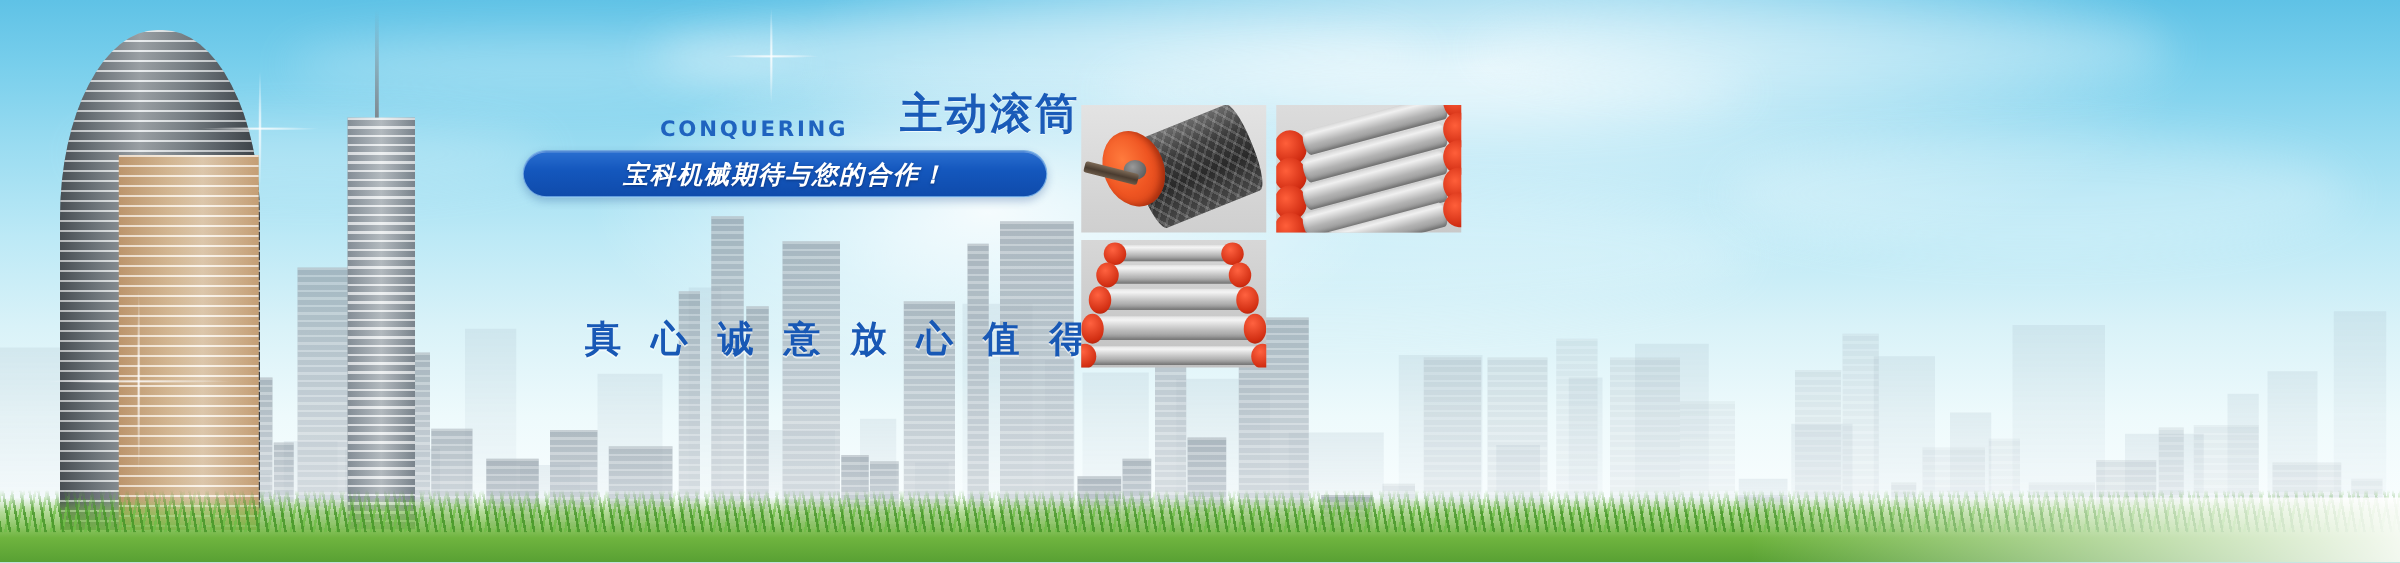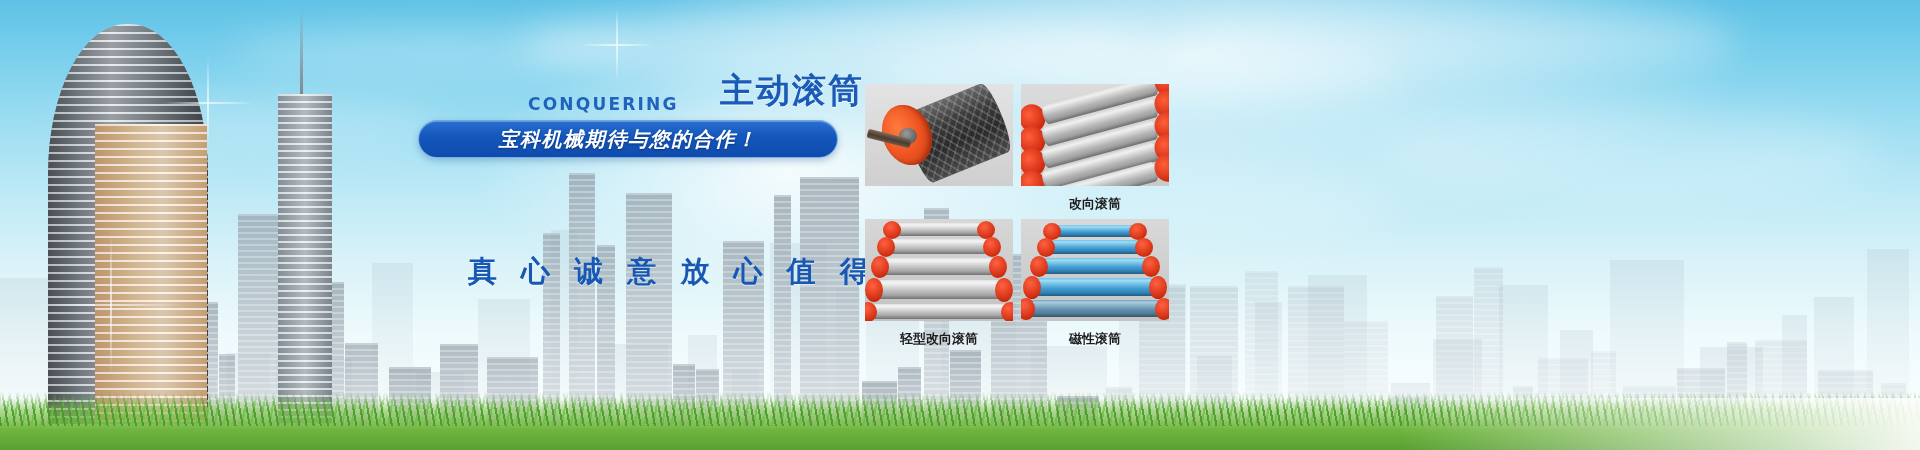--- a/index.html
+++ b/index.html
@@ -434,59 +434,37 @@
         <div class="row r4">
             <div class="endL"></div>
             <div class="tube"></div>
             <div class="endR"></div>
           </div>
         <div class="row r5">
             <div class="tube"></div>
             <div class="endR"></div>
           </div>
       </div>
-      <div class="cap">改向滚筒</div>
     </div>
 
     <div class="card">
       <div class="thumb p3" id="p3">
           <div class="step bar" style="position: absolute; left: 26px; top: 4px; width: 96px; height: 13px;"></div>
           <div class="step brk" style="position: absolute; left: 18px; top: 2px; width: 18px; height: 18px;"></div>
           <div class="step brk" style="position: absolute; left: 112px; top: 2px; width: 18px; height: 18px;"></div>
           <div class="step bar" style="position: absolute; left: 20px; top: 20px; width: 108px; height: 15px;"></div>
           <div class="step brk" style="position: absolute; left: 12px; top: 18px; width: 18px; height: 20px;"></div>
           <div class="step brk" style="position: absolute; left: 118px; top: 18px; width: 18px; height: 20px;"></div>
           <div class="step bar" style="position: absolute; left: 14px; top: 39px; width: 120px; height: 17px;"></div>
           <div class="step brk" style="position: absolute; left: 6px; top: 37px; width: 18px; height: 22px;"></div>
           <div class="step brk" style="position: absolute; left: 124px; top: 37px; width: 18px; height: 22px;"></div>
           <div class="step bar" style="position: absolute; left: 8px; top: 61px; width: 132px; height: 19px;"></div>
           <div class="step brk" style="position: absolute; left: 0px; top: 59px; width: 18px; height: 24px;"></div>
           <div class="step brk" style="position: absolute; left: 130px; top: 59px; width: 18px; height: 24px;"></div>
           <div class="step bar" style="position: absolute; left: 2px; top: 85px; width: 144px; height: 15px;"></div>
           <div class="step brk" style="position: absolute; left: -6px; top: 83px; width: 18px; height: 20px;"></div>
           <div class="step brk" style="position: absolute; left: 136px; top: 83px; width: 18px; height: 20px;"></div>
         </div>
-      <div class="cap">轻型改向滚筒</div>
-    </div>
-
-    <div class="card">
-      <div class="thumb p4" id="p4">
-          <div class="bar" style="left: 30px; top: 6px; width: 88px; height: 12px;"></div>
-          <div class="brk" style="left: 22px; top: 4px; width: 18px; height: 17px;"></div>
-          <div class="brk" style="left: 108px; top: 4px; width: 18px; height: 17px;"></div>
-          <div class="bar" style="left: 24px; top: 21px; width: 100px; height: 14px;"></div>
-          <div class="brk" style="left: 16px; top: 19px; width: 18px; height: 19px;"></div>
-          <div class="brk" style="left: 114px; top: 19px; width: 18px; height: 19px;"></div>
-          <div class="bar" style="left: 17px; top: 39px; width: 114px; height: 16px;"></div>
-          <div class="brk" style="left: 9px; top: 37px; width: 18px; height: 21px;"></div>
-          <div class="brk" style="left: 121px; top: 37px; width: 18px; height: 21px;"></div>
-          <div class="bar" style="left: 10px; top: 59px; width: 128px; height: 18px;"></div>
-          <div class="brk" style="left: 2px; top: 57px; width: 18px; height: 23px;"></div>
-          <div class="brk" style="left: 128px; top: 57px; width: 18px; height: 23px;"></div>
-          <div class="bar dk" style="left: 4px; top: 81px; width: 140px; height: 17px;"></div>
-          <div class="brk" style="left: -4px; top: 79px; width: 18px; height: 22px;"></div>
-          <div class="brk" style="left: 134px; top: 79px; width: 18px; height: 22px;"></div>
-        </div>
-      <div class="cap">磁性滚筒</div>
-    </div>
+    </div>
+
 
   </div>
 </div>
 
 </body></html>

